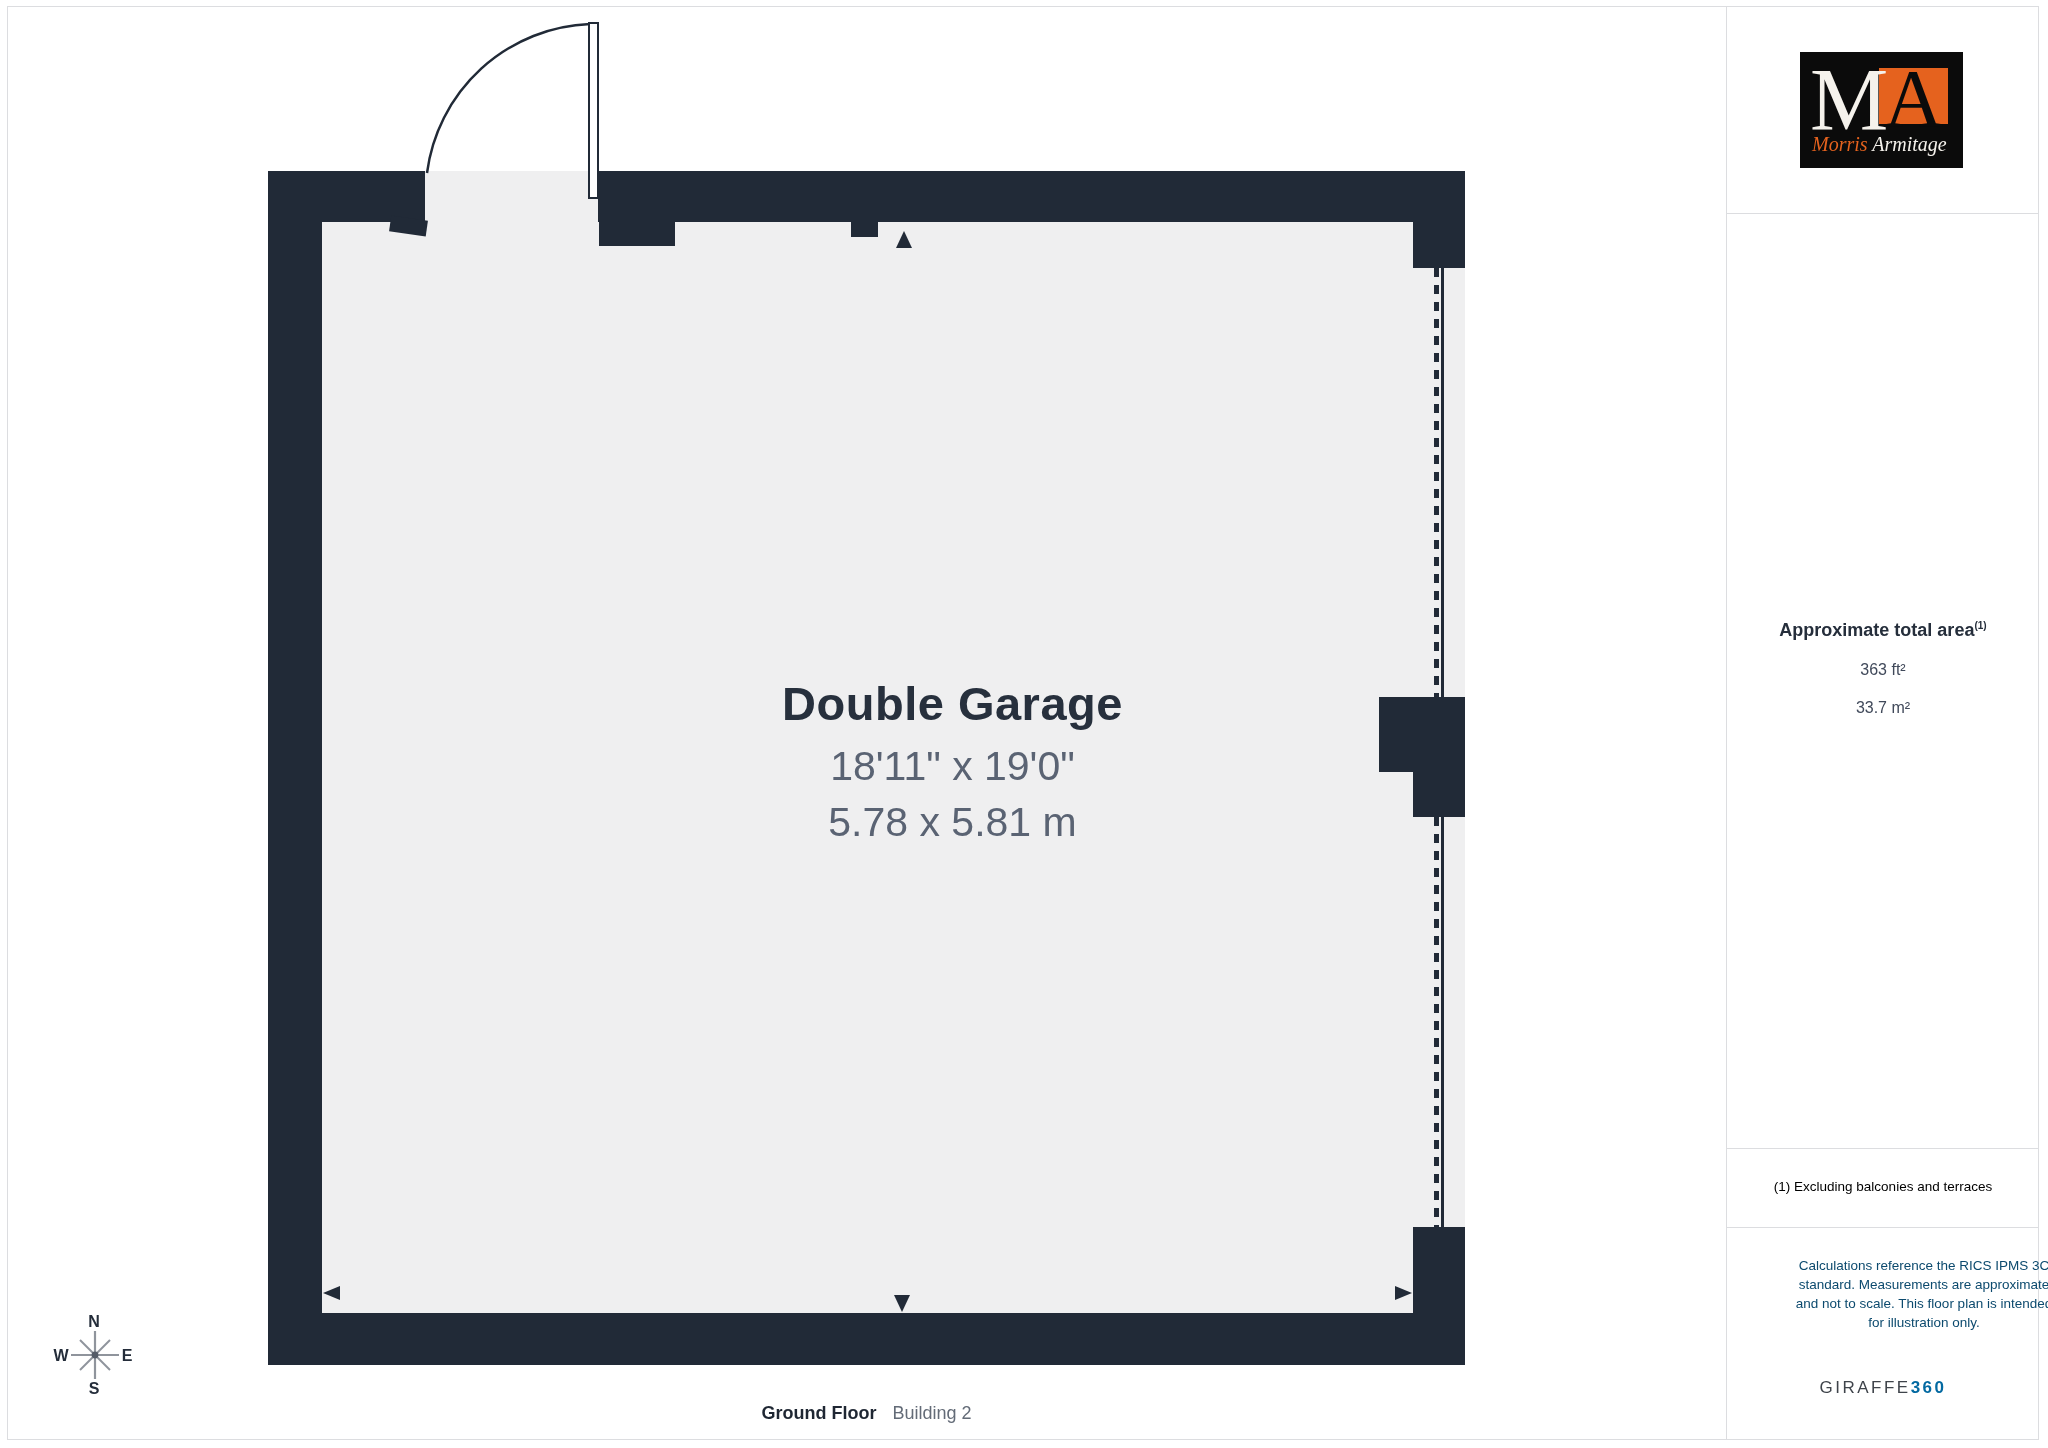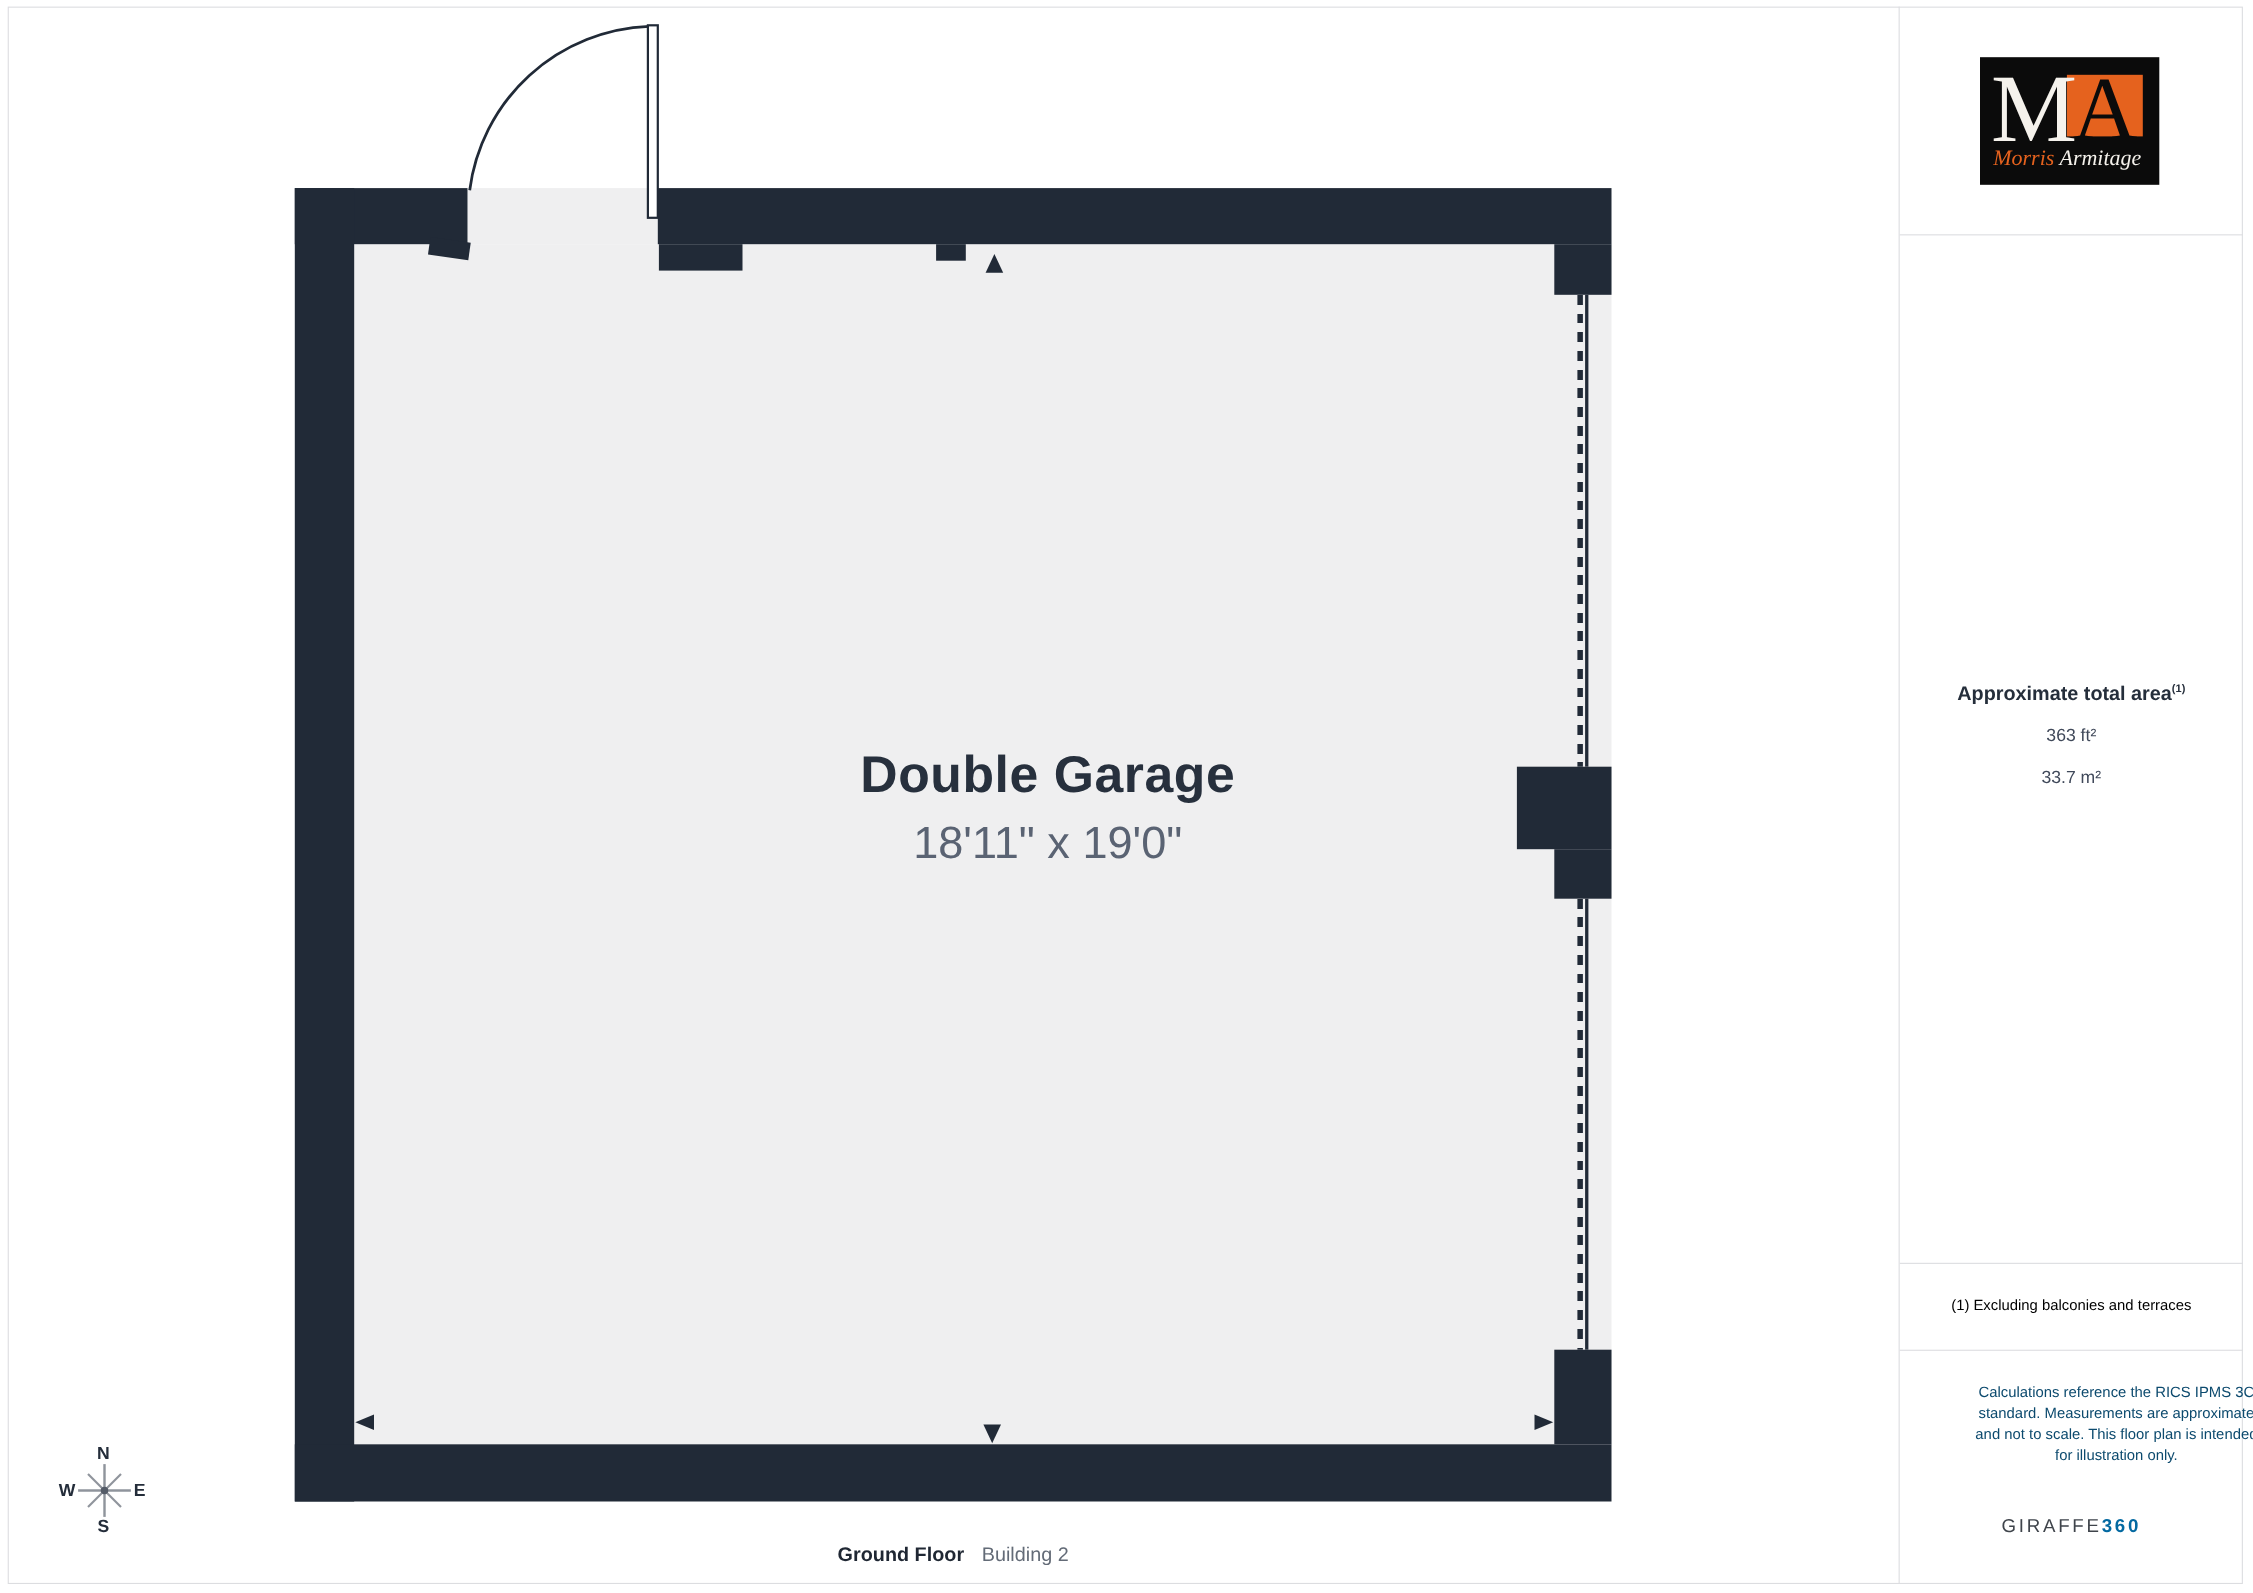--- a/index.html
+++ b/index.html
@@ -123,20 +123,21 @@
   </svg>
 
   <div class="tri tri-up"></div>
   <div class="tri tri-down"></div>
   <div class="tri tri-left"></div>
   <div class="tri tri-right"></div>
 
   <div class="room-label">
     <div class="room-title">Double Garage</div>
     <div class="room-dim room-dim-imp">18'11" x 19'0"</div>
+    <div class="room-dim">5.78 x 5.81 m</div>
   </div>
 
   <svg class="compass-svg" width="110" height="110" viewBox="0 0 110 110">
     <line x1="55" y1="31" x2="55" y2="79" stroke="#8f949c" stroke-width="2.2"></line>
     <line x1="31" y1="55" x2="79" y2="55" stroke="#8f949c" stroke-width="2.2"></line>
     <line x1="40" y1="40" x2="70" y2="70" stroke="#8f949c" stroke-width="2"></line>
     <line x1="40" y1="70" x2="70" y2="40" stroke="#8f949c" stroke-width="2"></line>
     <circle cx="55" cy="55" r="3.4" fill="#555c68"></circle>
   </svg>
   <span class="compass-letter cl-n">N</span>

